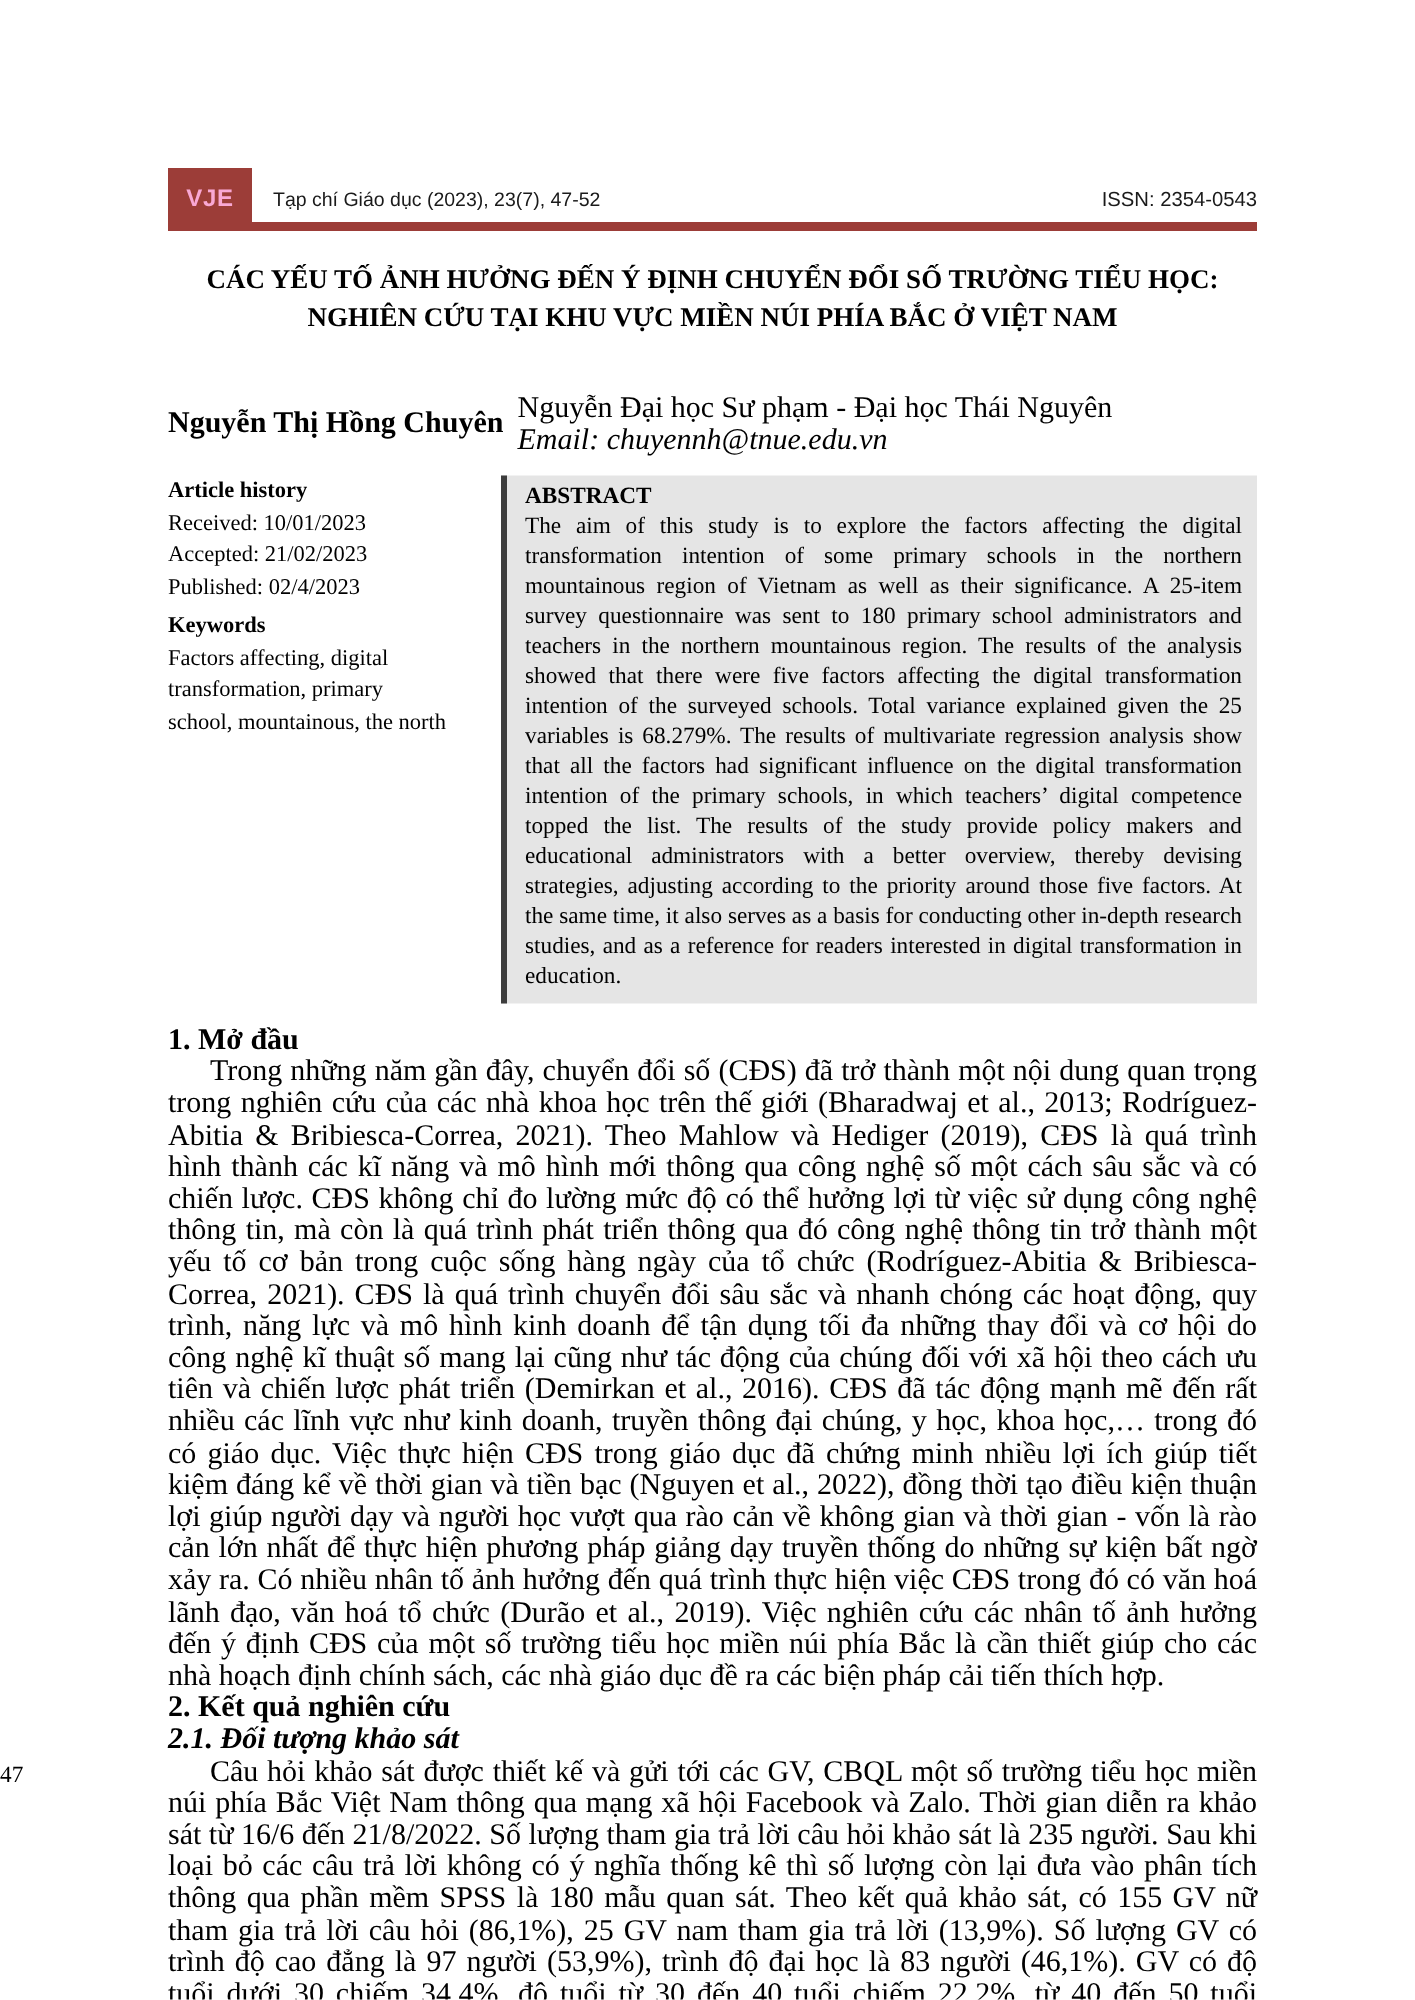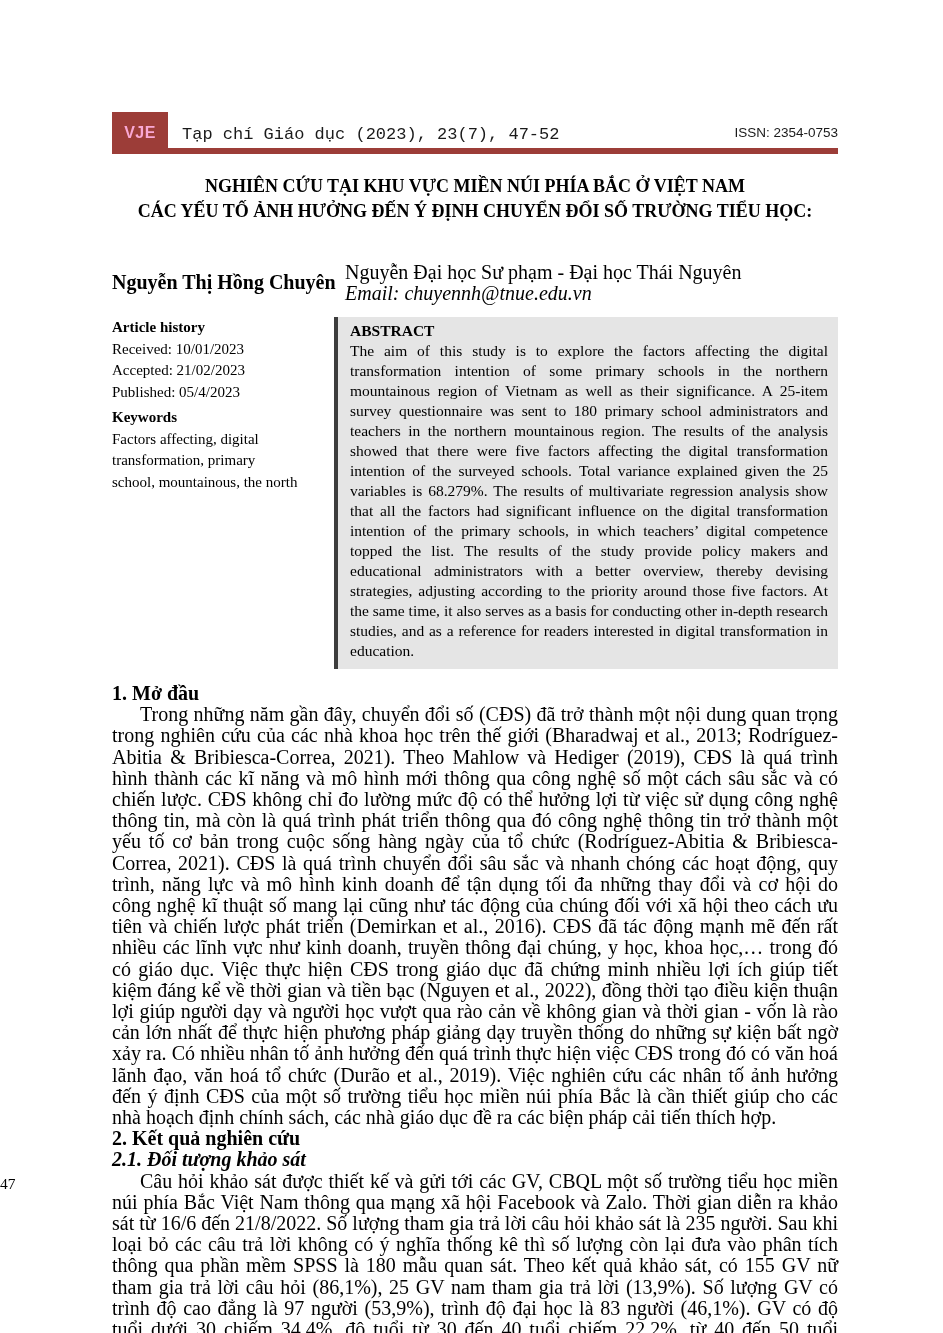--- a/index.html
+++ b/index.html
@@ -27,22 +27,22 @@
     width: 56px; height: 42px;
     background: #9c3d38;
     color: #f9a8d4;
     font-family: "Liberation Sans", sans-serif;
     font-weight: bold; font-size: 16px;
     display: flex; align-items: center; justify-content: center;
     letter-spacing: 0.5px;
   }
   .citation {
     position: absolute; left: 70px; top: 13px;
-    font-family: Liberation Mono, monospace;
-    font-size: 17px; color: #1a1a1a;
+    font-family: Liberation Sans, sans-serif;
+    font-size: 13px; color: #1a1a1a;
   }
   .issn {
     position: absolute; right: 0; top: 13px;
     font-family: "Liberation Sans", sans-serif;
     font-size: 13.5px; color: #1a1a1a;
   }
   
   .article-title {
     margin-top: 16px;
     text-align: center;
@@ -107,42 +107,42 @@
 <body>
 
 <div class="page">
 
   <div class="journal-header">
     <div class="red-bar"></div>
     <div class="logo-box">
       <span>VJE</span>
     </div>
     <div class="citation">Tạp chí Giáo dục (2023), 23(7), 47-52</div>
-    <div class="issn">ISSN: 2354-0753</div>
+    <div class="issn">ISSN: 2354-0543</div>
   </div>
 
   <div class="article-title">
+    <div>CÁC YẾU TỐ ẢNH HƯỞNG ĐẾN Ý ĐỊNH CHUYỂN ĐỔI SỐ TRƯỜNG TIỂU HỌC:</div>
     <div>NGHIÊN CỨU TẠI KHU VỰC MIỀN NÚI PHÍA BẮC Ở VIỆT NAM</div>
-    <div>CÁC YẾU TỐ ẢNH HƯỞNG ĐẾN Ý ĐỊNH CHUYỂN ĐỔI SỐ TRƯỜNG TIỂU HỌC:</div>
   </div>
 
   <div class="author-row">
     <div class="author-name">Nguyễn Thị Hồng Chuyên</div>
     <div class="affiliation-email">
       <div>Nguyễn Đại học Sư phạm - Đại học Thái Nguyên</div>
       <div class="email">Email: chuyennh@tnue.edu.vn</div>
     </div>
   </div>
 
   <div class="info-row">
     <div class="article-info">
       <div class="info-heading">Article history</div>
       <div>Received: 10/01/2023</div>
       <div>Accepted: 21/02/2023</div>
-      <div>Published: 05/4/2023</div>
+      <div>Published: 02/4/2023</div>
       <div class="keywords-heading">Keywords</div>
       <div>Factors affecting, digital transformation, primary school, mountainous, the north</div>
     </div>
     <div class="abstract-box">
       <div class="abstract-label">ABSTRACT</div>
       <div class="abstract-text">The aim of this study is to explore the factors affecting the digital transformation intention of some primary schools in the northern mountainous region of Vietnam as well as their significance.  A 25-item survey questionnaire was sent to 180 primary school administrators and teachers in the northern mountainous region. The results of the analysis showed that there were five factors affecting the digital transformation intention of the surveyed schools. Total variance explained given the 25 variables is 68.279%. The results of multivariate regression analysis show that all the factors had significant influence on the digital transformation intention of the primary schools, in which teachers’ digital competence topped the list. The results of the study provide policy makers and educational administrators with a better overview, thereby devising strategies, adjusting according to the priority around those five factors. At the same time, it also serves as a basis for conducting other in-depth research studies, and as a reference for readers interested in digital transformation in education.</div>
     </div>
   </div>
 
   <div class="body-text">

